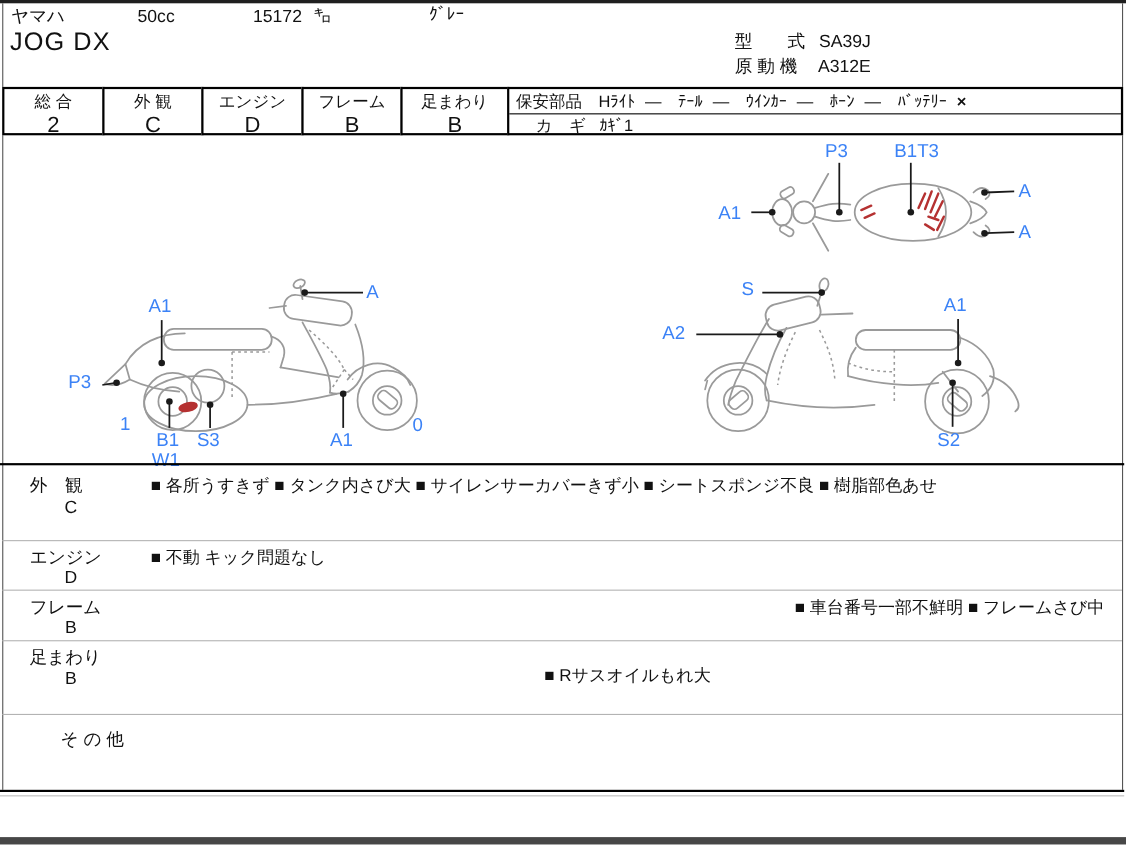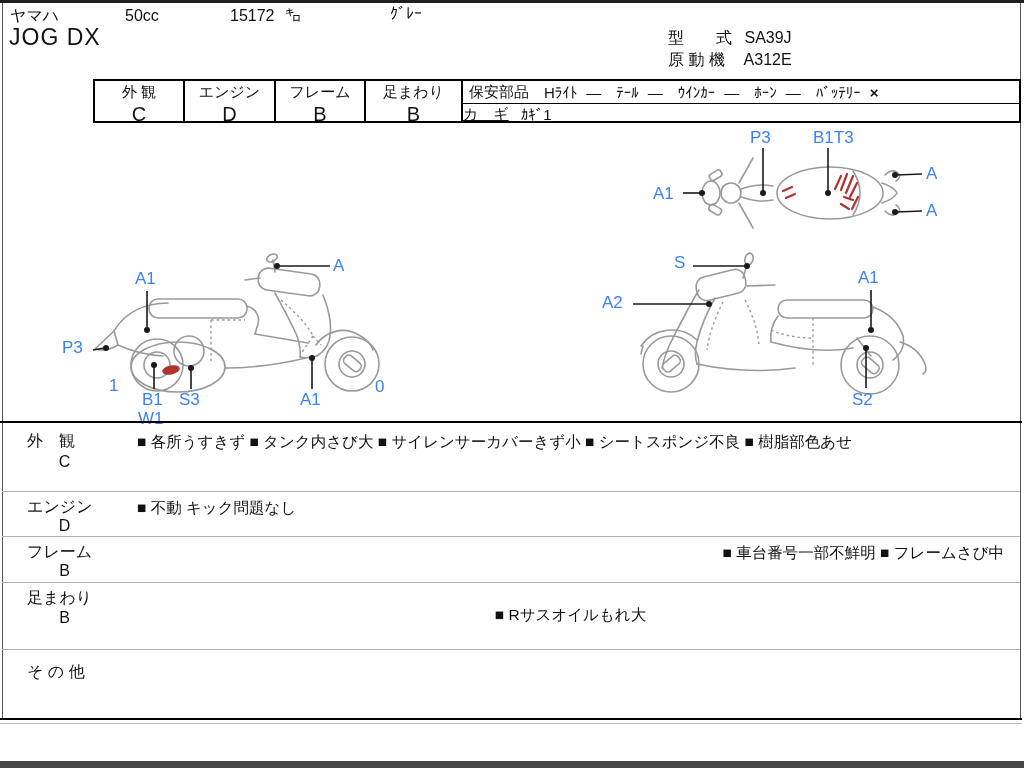--- a/index.html
+++ b/index.html
@@ -17,21 +17,21 @@
   .grade-box .g-label{font-size:15px;margin-top:2px;}
   .grade-box .g-value{font-size:20px;margin-top:1px;}
   
   #safety-box{position:absolute;left:461px;top:79px;width:560px;height:44px;border:2px solid #000;
               box-sizing:border-box;background:#fff;}
   #safety-row1{height:20px;border-bottom:1px solid #000;display:flex;align-items:center;
                font-size:15px;padding:1px 0 1px 6px;white-space:nowrap;}
   #safety-row1 .sp-item{margin-left:15px;}
   #safety-row1 .sp-status{margin-left:9px;}
   #safety-row1 .sp-status.bad{font-weight:bold;}
-  #safety-row2{display:flex;align-items:center;font-size:15px;height:20px;text-decoration:underline;}
+  #safety-row2{display:flex;align-items:center;font-size:15px;height:20px;padding-left:24px;}
   #safety-row2 .key-val{margin-left:12px;}
   
   .dmg-label{position:absolute;font-size:17px;line-height:19px;white-space:nowrap;color:#3b82f6;}
   
   .note-row{position:absolute;left:2px;width:1018px;box-sizing:border-box;border-bottom:1px solid #b3b3b3;}
   .note-label{position:absolute;left:25px;font-size:16px;white-space:pre;}
   .note-grade{position:absolute;left:0;width:125px;text-align:center;font-size:16px;}
   .note-text{position:absolute;left:135px;right:16px;font-size:15.5px;line-height:22px;}
   .rule{position:absolute;background:#000;}
   .vborder{position:absolute;width:1px;background:#555;}
@@ -64,20 +64,24 @@
 
   <div class="hdr-row" style="top:28px;">
     <span class="lbl">型　　式</span>
     <span>SA39J</span>
   </div>
   <div class="hdr-row" style="top:50px;">
     <span class="lbl">原 動 機</span>
     <span>A312E</span>
   </div>
 
+  <div class="grade-box" style="left:2px;width:93px;">
+    <div class="g-label">総 合</div>
+    <div class="g-value">2</div>
+  </div>
   <div class="grade-box" style="left:93px;width:92px;">
     <div class="g-label">外 観</div>
     <div class="g-value">C</div>
   </div>
   <div class="grade-box" style="left:183px;width:93px;">
     <div class="g-label">エンジン</div>
     <div class="g-value">D</div>
   </div>
   <div class="grade-box" style="left:274px;width:92px;">
     <div class="g-label">フレーム</div>
@@ -264,20 +268,20 @@
     <div class="note-label" style="top:5px;">フレーム</div>
     <div class="note-grade" style="top:25px;">B</div>
     <div class="note-text" style="top:5px;text-align:right;">■ 車台番号一部不鮮明 ■ フレームさび中</div>
   </div>
   <div class="note-row" style="top:583px;height:67px;">
     <div class="note-label" style="top:5px;">足まわり</div>
     <div class="note-grade" style="top:26px;">B</div>
     <div class="note-text" style="top:21px;text-align:center;">■ Rサスオイルもれ大</div>
   </div>
   <div class="note-row" style="top:650px;height:68px;border-bottom:none;">
-    <div class="note-label" style="top:12px;">そ の 他</div>
+    <div class="note-label" style="top:12px;margin-left:28px;">そ の 他</div>
     <div class="note-text" style="top:12px;"></div>
   </div>
 
   <div class="rule" style="left:0;top:718px;width:1022px;height:2px;"></div>
   <div class="abs" style="left:0;top:723px;width:1022px;height:1px;background:#bbb;"></div>
 
 </div>
 
 </body></html>

